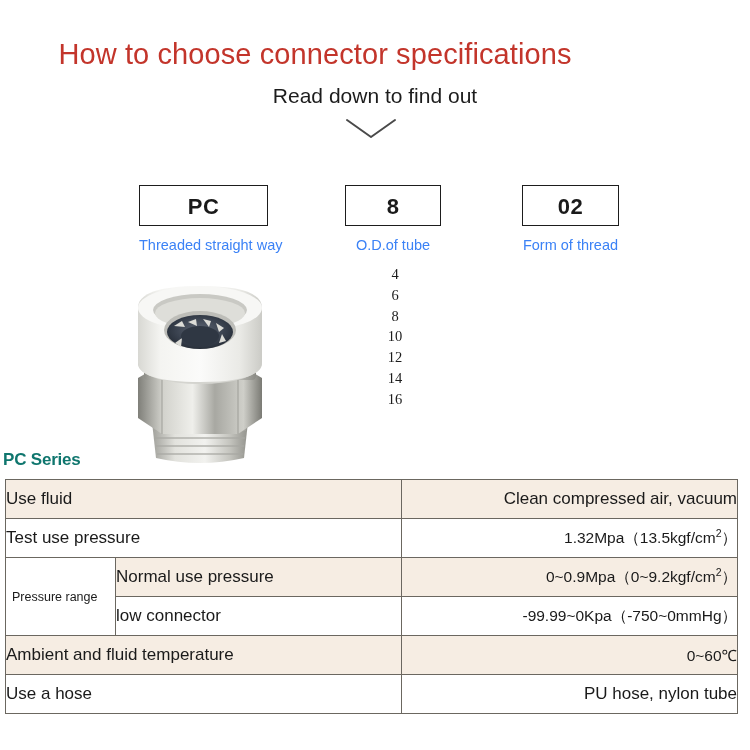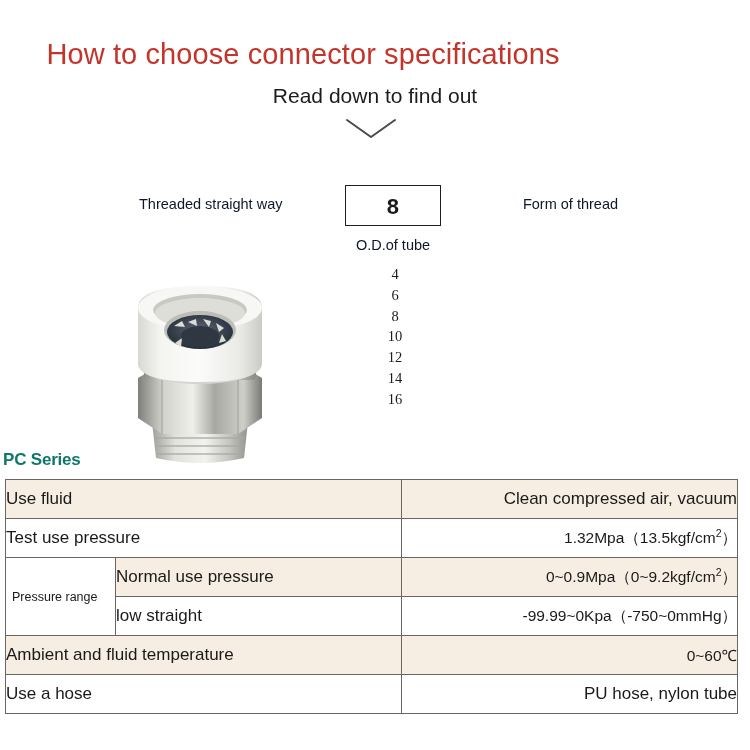--- a/index.html
+++ b/index.html
@@ -20,20 +20,21 @@
   #main-title {
     position: absolute;
     left: 0;
     top: 38px;
     width: 606px;
     text-align: center;
     font-size: 29px;
     color: #c3352b;
     letter-spacing: 0.1px;
     white-space: nowrap;
+    padding-left: 12px;
   }
   #subtitle {
     position: absolute;
     left: 0;
     top: 84px;
     width: 750px;
     text-align: center;
     font-size: 21px;
     color: #1c1c1c;
   }
@@ -58,21 +59,21 @@
     text-align: center;
     font-weight: bold;
     font-size: 22px;
     letter-spacing: 0.5px;
     box-sizing: border-box;
   }
   .code-caption {
     text-align: center;
     font-size: 14.5px;
     margin-top: 11px;
-    color: #0f172a;
+    color: #3b82f6;
     white-space: nowrap;
   }
   .code-list {
     margin-top: 11px;
     text-align: center;
     font-family: "Liberation Serif", serif;
     font-size: 14.5px;
     line-height: 20.8px;
     color: #1c1c1c;
   }
@@ -139,38 +140,40 @@
 <body>
 
 <div id="main-title">How to choose connector specifications</div>
 <div id="subtitle">Read down to find out</div>
 
 <svg id="chevron-down-icon" viewBox="0 0 52 22" xmlns="http://www.w3.org/2000/svg">
   <polyline points="2,2 26,19 50,2" fill="none" stroke="#4a4a4a" stroke-width="2" stroke-linecap="round" stroke-linejoin="round"></polyline>
 </svg>
 
 <div class="code-col" id="col-series">
+  <div class="code-box">PC</div>
   <div class="code-caption">Threaded straight way</div>
 </div>
 
 <div class="code-col" id="col-od">
   <div class="code-box">8</div>
   <div class="code-caption">O.D.of tube</div>
   <div class="code-list">
     <div>4</div>
     <div>6</div>
     <div>8</div>
     <div>10</div>
     <div>12</div>
     <div>14</div>
     <div>16</div>
   </div>
 </div>
 
 <div class="code-col" id="col-thread">
+  <div class="code-box">02</div>
   <div class="code-caption">Form of thread</div>
 </div>
 
 <svg id="product-photo" viewBox="0 0 192 196" xmlns="http://www.w3.org/2000/svg">
   <defs>
     <linearGradient id="gWhite" x1="0" y1="0" x2="1" y2="0">
       <stop offset="0%" stop-color="#d8d8d3"></stop>
       <stop offset="18%" stop-color="#f4f4f1"></stop>
       <stop offset="50%" stop-color="#fbfbfa"></stop>
       <stop offset="82%" stop-color="#eaeae6"></stop>
@@ -268,21 +271,21 @@
     <tr>
       <td class="label" colspan="2">Test use pressure</td>
       <td class="value"><span>1.32Mpa（13.5kgf/cm</span><sup>2</sup><span>）</span></td>
     </tr>
     <tr class="tint">
       <td class="rowspan-label" rowspan="2">Pressure range</td>
       <td class="label">Normal use pressure</td>
       <td class="value"><span>0~0.9Mpa（0~9.2kgf/cm</span><sup>2</sup><span>）</span></td>
     </tr>
     <tr>
-      <td class="label">low straight</td>
+      <td class="label">low connector</td>
       <td class="value">-99.99~0Kpa（-750~0mmHg）</td>
     </tr>
     <tr class="tint">
       <td class="label" colspan="2">Ambient and fluid temperature</td>
       <td class="value">0~60℃</td>
     </tr>
     <tr>
       <td class="label" colspan="2">Use a hose</td>
       <td class="value big">PU hose, nylon tube</td>
     </tr>

